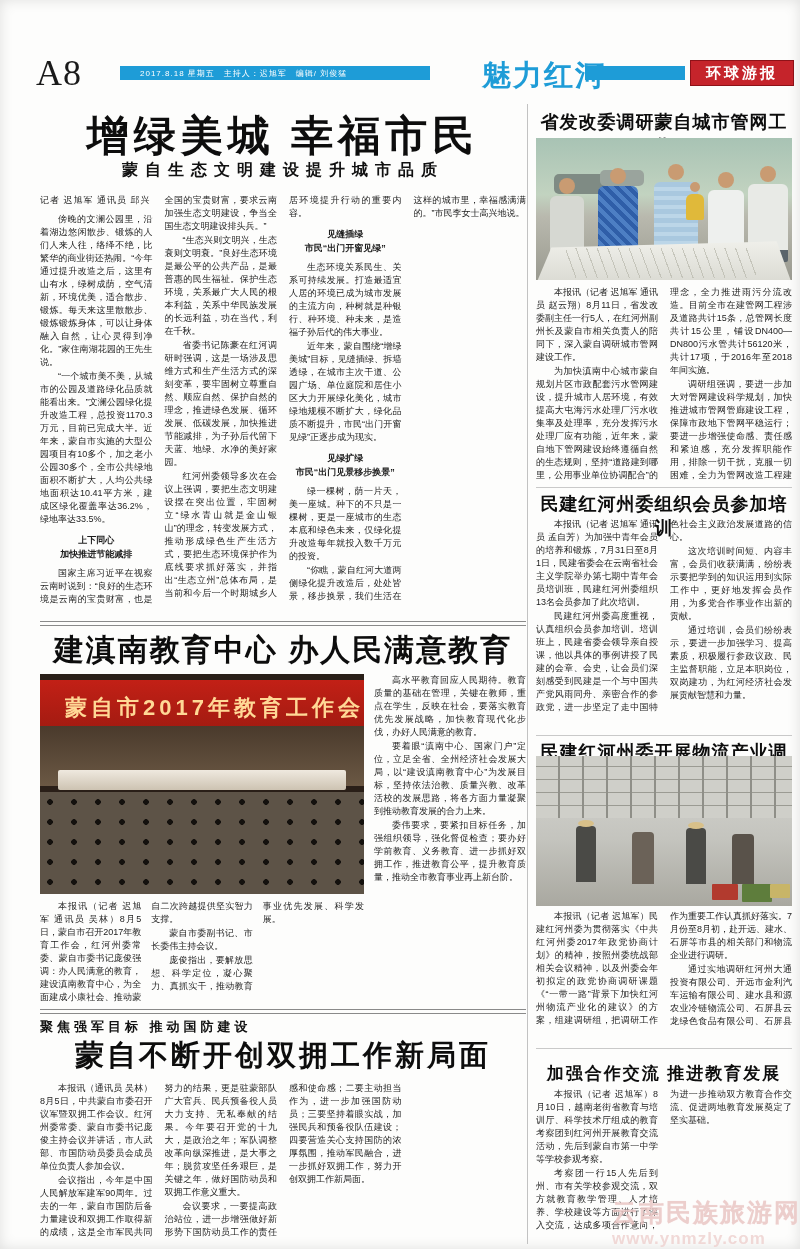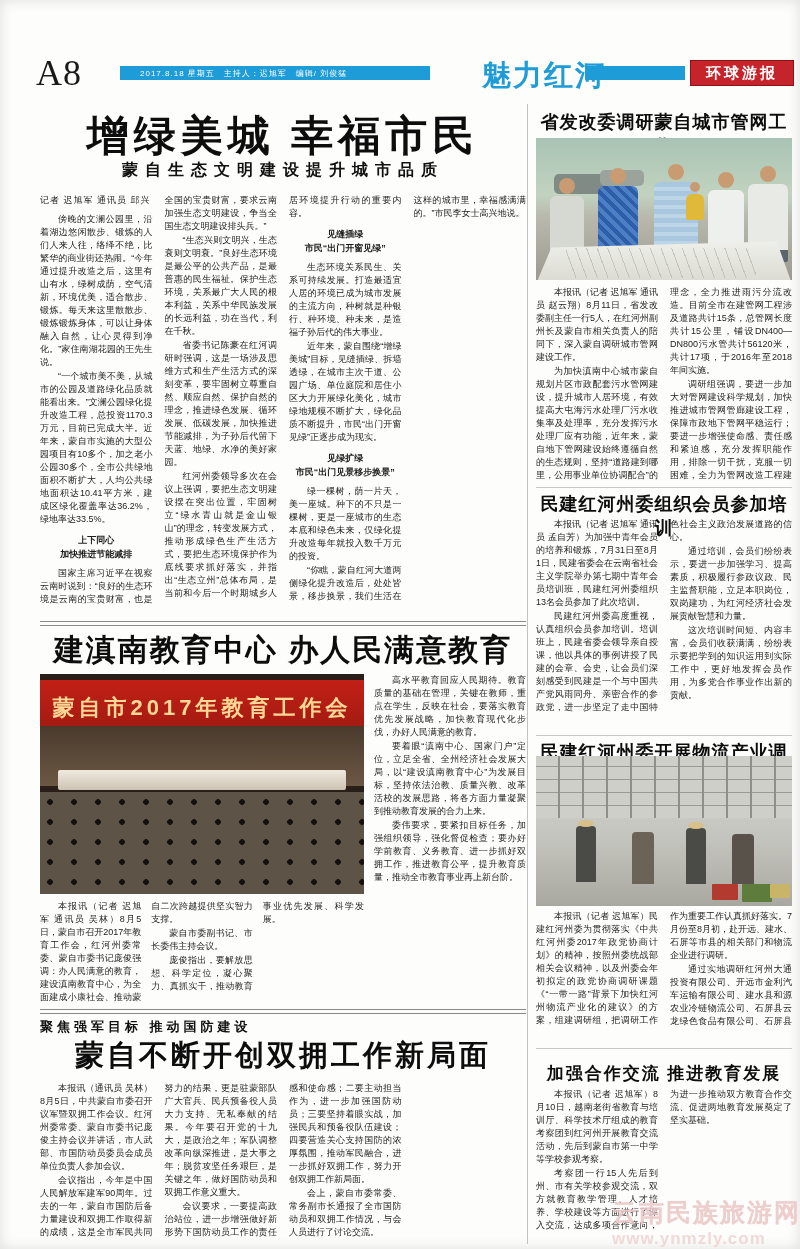--- a/index.html
+++ b/index.html
@@ -27,21 +27,21 @@
   .main-body{position:absolute;left:40px;top:194px;width:486px;height:422px;}
   
   .hrule-double{position:absolute;left:40px;width:486px;height:3px;border-top:1px solid #8a8a8a;border-bottom:1px solid #8a8a8a;}
   .r1{top:621px;}
   .r2{top:1009px;}
   .v-divider{position:absolute;left:527px;top:104px;width:1px;height:1140px;background:#c2c2c2;}
   .rc-rule{position:absolute;left:536px;width:256px;height:1px;background:#c9c9c9;}
   
   .ed-headline{position:absolute;left:40px;top:630px;width:486px;text-align:center;font-size:30px;font-weight:900;color:#0d0d0d;letter-spacing:2px;margin:0;}
   .ed-photo{position:absolute;left:40px;top:674px;width:324px;height:220px;background:#2a1f18;overflow:hidden;}
-  .ed-banner{position:absolute;left:0;top:6px;width:100%;height:56px;background:linear-gradient(180deg,#c22016,#9e1a10);display:flex;align-items:center;justify-content:center;}
+  .ed-banner{position:absolute;left:0;top:6px;width:100%;height:56px;background:linear-gradient(180deg,#c22016,#9e1a10);display:flex;align-items:center;justify-content:flex-end;}
   .ed-banner span{color:#ffd896;font-size:22px;font-weight:bold;letter-spacing:4px;white-space:nowrap;}
   .ed-stage{position:absolute;left:0;top:52px;width:100%;height:60px;background:linear-gradient(180deg,#4a3a2c,#6b5844);}
   .ed-table{position:absolute;left:18px;top:96px;width:288px;height:20px;background:linear-gradient(180deg,#efe9df,#cdc3b2);border-radius:2px;}
   .ed-audience{position:absolute;left:0;top:118px;width:100%;height:102px;
      background:radial-gradient(circle 5px at 10px 10px,#14110e 55%,transparent 60%),#5d5347;
      background-size:24px 20px;}
   .ed-side{position:absolute;left:374px;top:674px;width:152px;height:332px;}
   .ed-below{position:absolute;left:40px;top:900px;width:324px;height:106px;}
   
   .sy-kicker{position:absolute;left:40px;top:1018px;width:486px;text-align:left;font-size:13px;font-weight:bold;letter-spacing:4px;color:#111;margin:0;}
@@ -148,21 +148,20 @@
     </div>
 
   <div class="hrule-double r2"></div>
 
   <h3 class="sy-kicker">聚焦强军目标  推动国防建设</h3>
   <h1 class="sy-headline">蒙自不断开创双拥工作新局面</h1>
   <div class="sy-body body-text cols4">
       <p class="">本报讯（通讯员 吴林）8月5日，中共蒙自市委召开议军暨双拥工作会议。红河州委常委、蒙自市委书记庞俊主持会议并讲话，市人武部、市国防动员委员会成员单位负责人参加会议。</p>
       <p class="">会议指出，今年是中国人民解放军建军90周年。过去的一年，蒙自市国防后备力量建设和双拥工作取得新的成绩，这是全市军民共同努力的结果，更是驻蒙部队广大官兵、民兵预备役人员大力支持、无私奉献的结果。今年要召开党的十九大，是政治之年；军队调整改革向纵深推进，是大事之年；脱贫攻坚任务艰巨，是关键之年，做好国防动员和双拥工作意义重大。</p>
       <p class="">会议要求，一要提高政治站位，进一步增强做好新形势下国防动员工作的责任感和使命感；二要主动担当作为，进一步加强国防动员；三要坚持着眼实战，加强民兵和预备役队伍建设；四要营造关心支持国防的浓厚氛围，推动军民融合，进一步抓好双拥工作，努力开创双拥工作新局面。</p>
-      <p class="">会上，蒙自市委常委、常务副市长通报了全市国防动员和双拥工作情况，与会人员进行了讨论交流。</p>
     </div>
 
   <h2 class="rc-headline rc1-h">省发改委调研蒙自城市管网工作</h2>
   <div class="map-photo">
     <div class="trees"></div>
     <div class="car c1"></div>
     <div class="car c2"></div>
     <div class="person" style="left:14px;top:40px;">
         <div class="head"></div>
         <div class="torso" style="width:34px;height:56px;background:#d6d8d2;"></div>
@@ -196,22 +195,22 @@
       <p class="">为加快滇南中心城市蒙自规划片区市政配套污水管网建设，提升城市人居环境，有效提高大屯海污水处理厂污水收集率及处理率，充分发挥污水处理厂应有功能，近年来，蒙自地下管网建设始终遵循自然的生态规则，坚持“道路建到哪里，公用事业单位协调配合”的理念，全力推进雨污分流改造。目前全市在建管网工程涉及道路共计15条，总管网长度共计15公里，铺设DN400—DN800污水管共计56120米，共计17项，于2016年至2018年间实施。</p>
       <p class="">调研组强调，要进一步加大对管网建设科学规划，加快推进城市管网管廊建设工程，保障市政地下管网平稳运行；要进一步增强使命感、责任感和紧迫感，充分发挥职能作用，排除一切干扰，克服一切困难，全力为管网改造工程建设营造良好环境，确保管网各项工程早日竣工。</p>
     </div>
 
   <div class="rc-rule" style="top:487px;"></div>
 
   <h2 class="rc-headline rc2-h">民建红河州委组织会员参加培训</h2>
   <div class="rc2-body body-text cols2">
       <p class="">本报讯（记者 迟旭军 通讯员 孟自芳）为加强中青年会员的培养和锻炼，7月31日至8月1日，民建省委会在云南省社会主义学院举办第七期中青年会员培训班，民建红河州委组织13名会员参加了此次培训。</p>
       <p class="">民建红河州委高度重视，认真组织会员参加培训。培训班上，民建省委会领导亲自授课，他以具体的事例讲授了民建的会章、会史，让会员们深刻感受到民建是一个与中国共产党风雨同舟、亲密合作的参政党，进一步坚定了走中国特色社会主义政治发展道路的信心。</p>
+      <p class="">这次培训时间短、内容丰富，会员们收获满满，纷纷表示要把学到的知识运用到实际工作中，更好地发挥会员作用，为多党合作事业作出新的贡献。</p>
       <p class="">通过培训，会员们纷纷表示，要进一步加强学习、提高素质，积极履行参政议政、民主监督职能，立足本职岗位，双岗建功，为红河经济社会发展贡献智慧和力量。</p>
-      <p class="">这次培训时间短、内容丰富，会员们收获满满，纷纷表示要把学到的知识运用到实际工作中，更好地发挥会员作用，为多党合作事业作出新的贡献。</p>
     </div>
 
   <div class="rc-rule" style="top:735px;"></div>
 
   <h2 class="rc-headline rc3-h">民建红河州委开展物流产业调研</h2>
   <div class="wh-photo">
     <div class="wh-ceil"></div>
     <div class="wh-fig" style="left:40px;top:70px;width:20px;height:56px;"></div>
     <div class="wh-hat" style="left:42px;top:64px;"></div>
     <div class="wh-fig" style="left:96px;top:76px;width:22px;height:52px;background:#6b6258;"></div>

